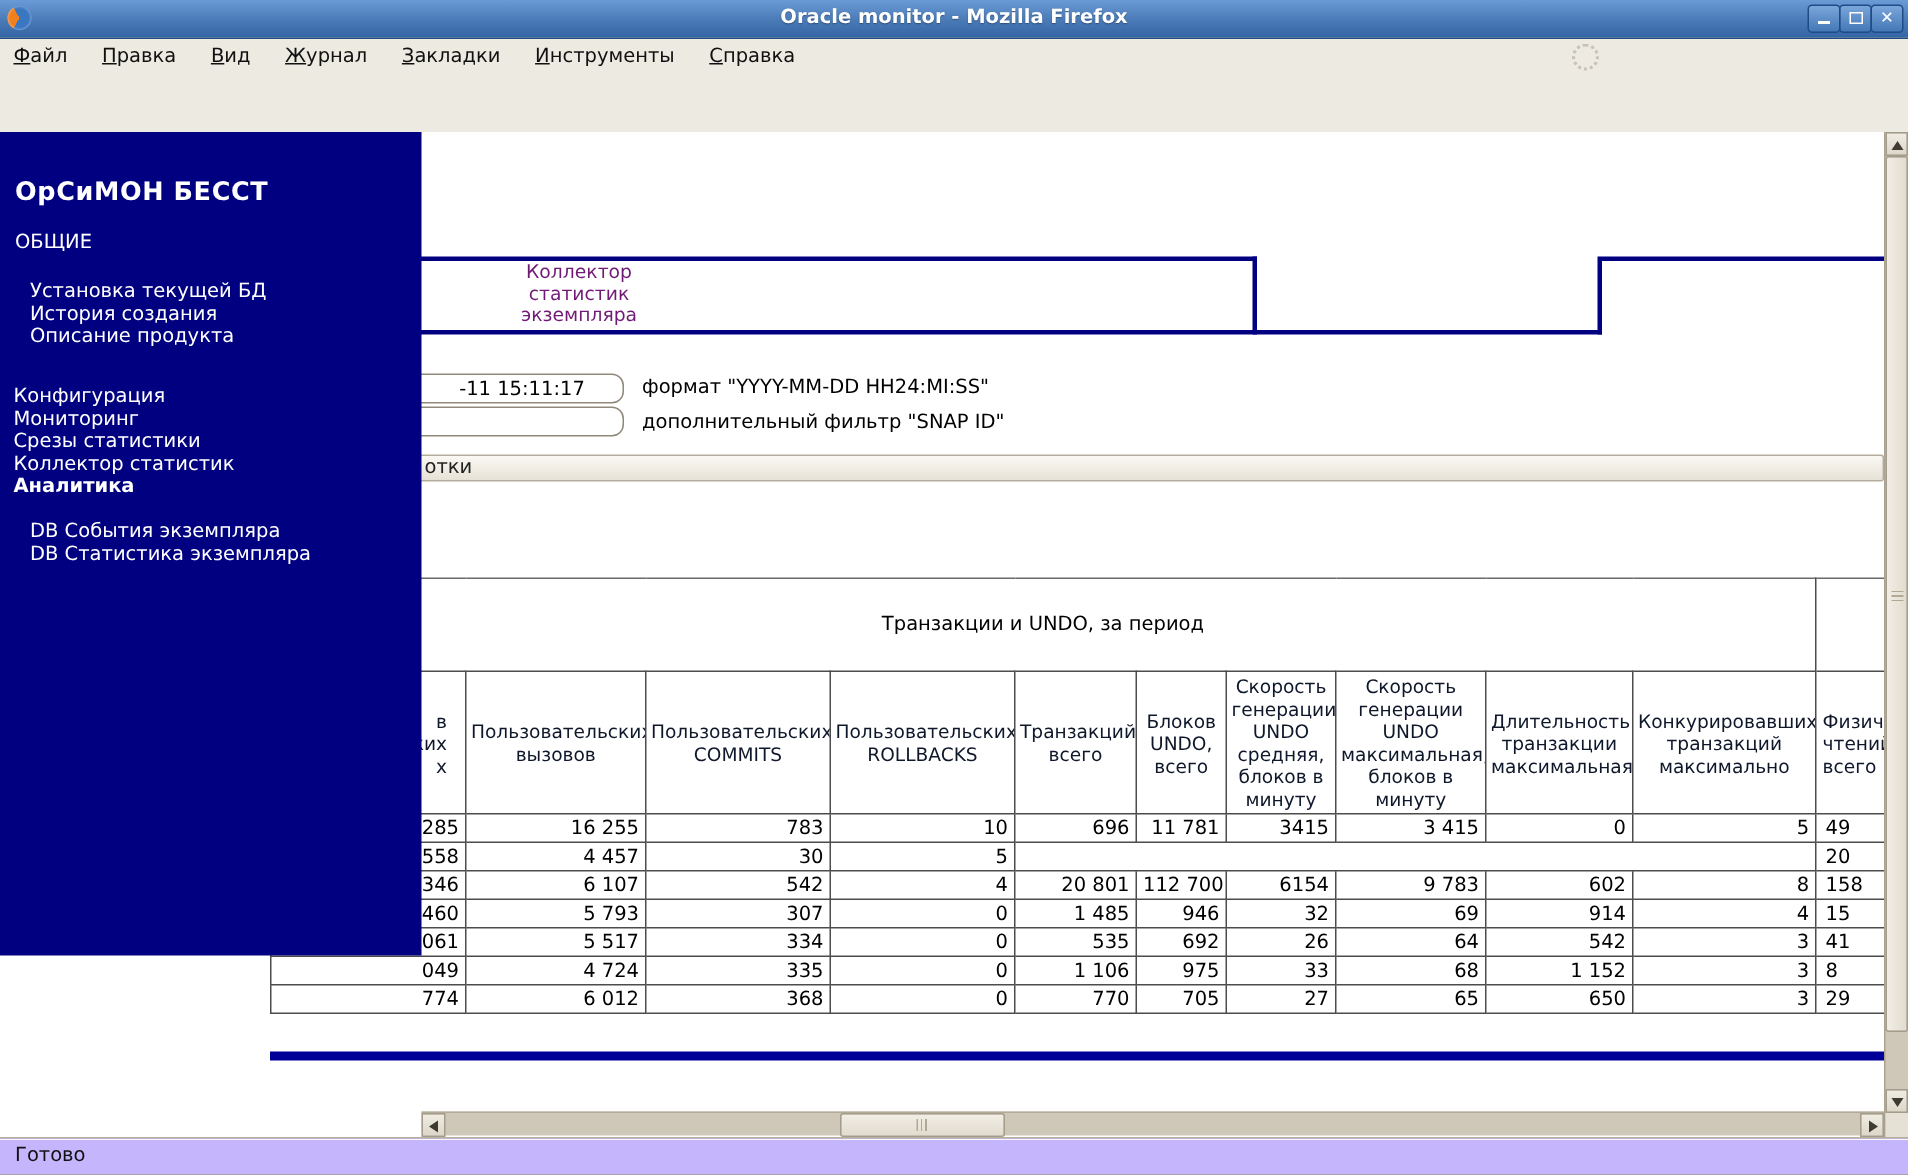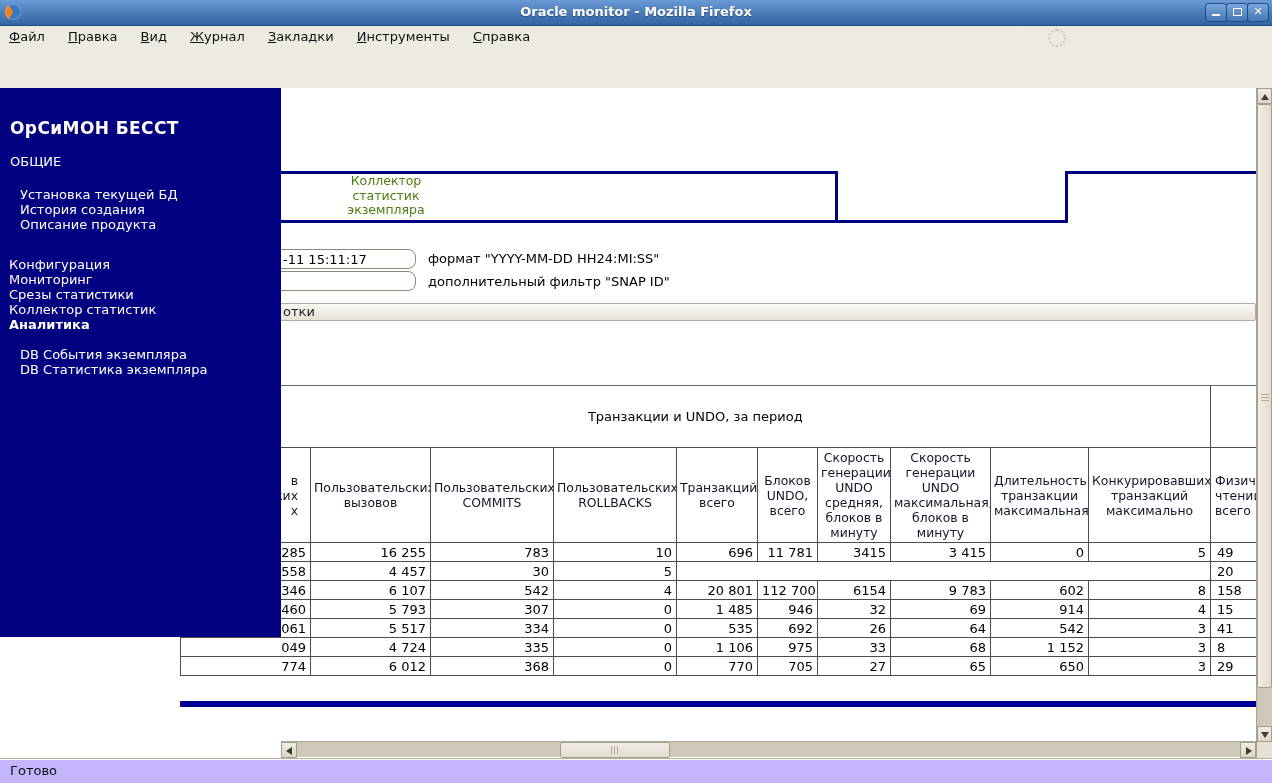--- a/index.html
+++ b/index.html
@@ -55,26 +55,26 @@
   .search-input::placeholder{color:#9a9a96;}
   .magnifier{position:absolute;right:6px;top:5px;}
   
   .content{position:absolute;left:0;top:88px;width:1256px;height:670px;background:#fff;overflow:hidden;}
   .sidebar{position:absolute;left:0;top:0;width:281px;height:549px;background:#000080;color:#fff;z-index:10;}
   .sb-brand{position:absolute;left:10px;top:30px;font-size:17px;font-weight:bold;letter-spacing:.4px;}
   .sb-section{position:absolute;left:10px;top:66px;font-size:13px;}
   .sb-link{position:absolute;font-size:13px;white-space:nowrap;cursor:pointer;}
   
   .nline{position:absolute;background:#000080;z-index:1;}
-  .tab-label{position:absolute;left:328px;top:86px;width:116px;text-align:center;color:#4d7c0f;
+  .tab-label{position:absolute;left:328px;top:86px;width:116px;text-align:center;color:#701a75;
     font-size:12.5px;line-height:14.5px;white-space:pre-line;cursor:pointer;z-index:1;}
   
   .fld{position:absolute;left:180px;width:236px;height:20px;border:1px solid #8f897b;border-radius:8px;
     font-family:"DejaVu Sans",sans-serif;font-size:13px;color:#000;box-sizing:border-box;background:#fff;z-index:1;}
-  .fld1{top:161px;padding-left:102px;}
+  .fld1{top:161px;padding-left:102px;text-align:center;}
   .fld2{top:183px;}
   .fld-label{position:absolute;left:428px;font-size:13px;color:#000;z-index:1;}
   .panel-bar{position:absolute;left:180px;top:215px;width:1076px;height:18px;z-index:1;
     background:linear-gradient(#faf8f3,#e7e2d6);border:1px solid #b5ad9c;border-radius:2px;
     box-sizing:border-box;font-size:13px;color:#222;line-height:16px;padding-left:102px;cursor:pointer;}
   
   .tblwrap{position:absolute;left:180px;top:297px;z-index:1;}
   .tbl{border-collapse:collapse;table-layout:fixed;width:1200px;background:#fff;}
   .tbl td,.tbl th{border:1px solid #4c4c4c;overflow:hidden;box-sizing:border-box;}
   .title-row td{border:none;border-top:1px solid #6a6a6a;height:62px;}

